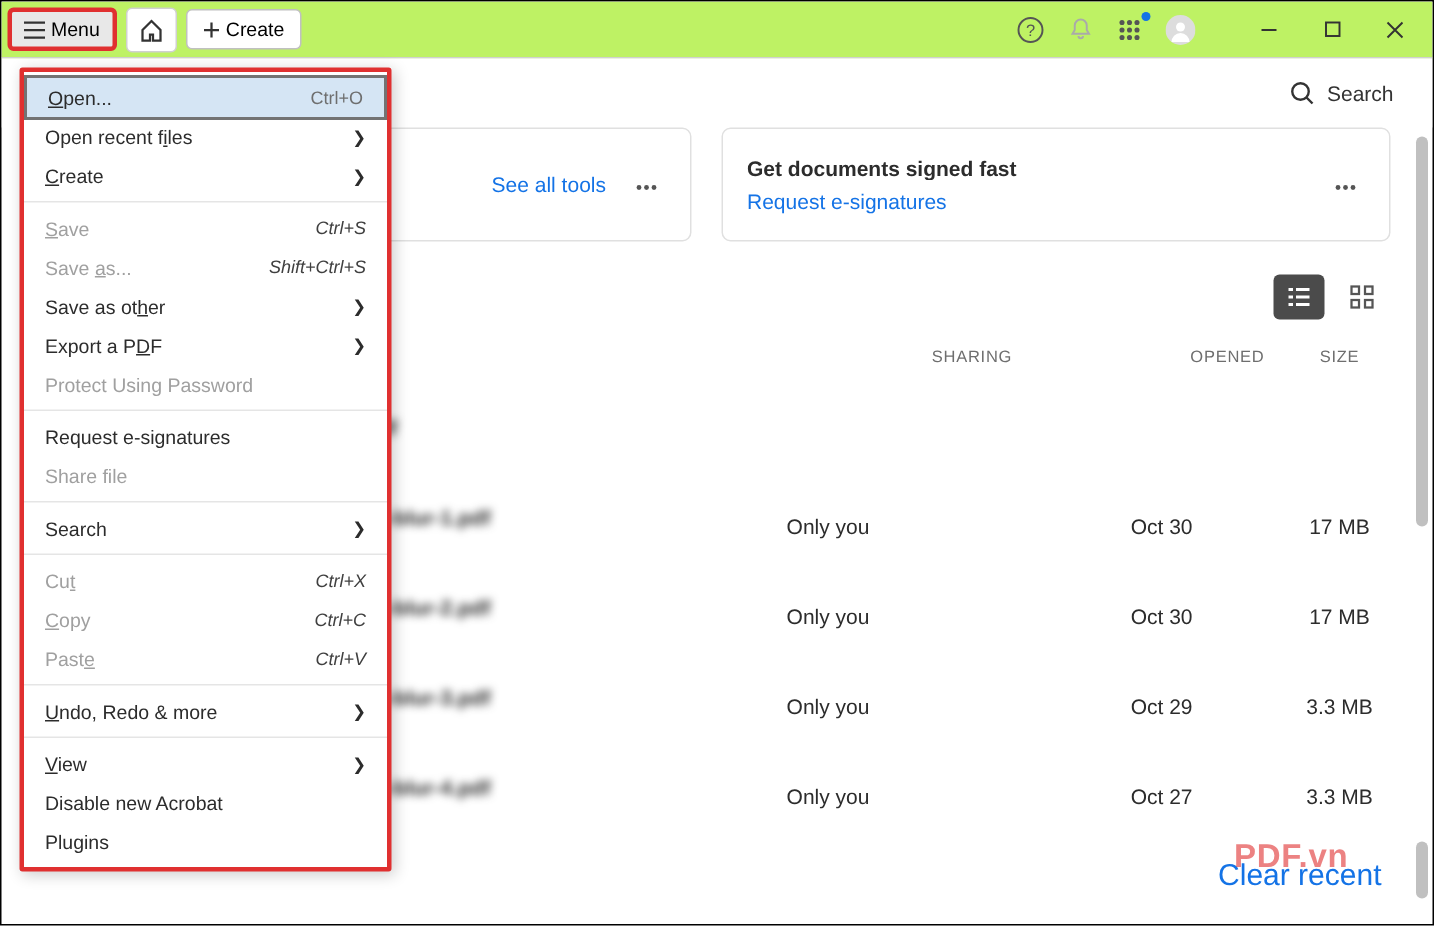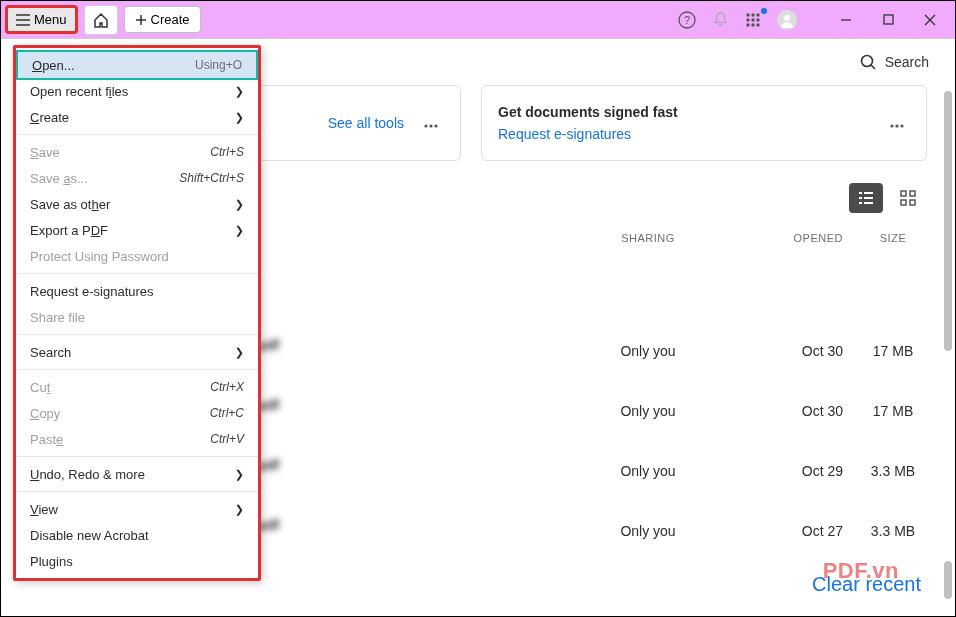--- a/index.html
+++ b/index.html
@@ -1,18 +1,18 @@
 <!DOCTYPE html>
 <html><head>
   <meta charset="utf-8">
   <style>
     * { box-sizing: border-box; margin: 0; padding: 0; font-family: -apple-system, BlinkMacSystemFont, "Segoe UI", sans-serif; }
     body { width: 956px; height: 617px; border: 1px solid #000; background: #fff; position: relative; overflow: hidden; }
     
-    .titlebar { height: 38px; display: flex; align-items: center; border-bottom: 1px solid #d0d0d0; background: #f0abfc; padding: 0 4px; }
+    .titlebar { height: 38px; display: flex; align-items: center; border-bottom: 1px solid #d0d0d0; background: #bef264; padding: 0 4px; }
     .menu-btn { display: flex; align-items: center; gap: 4px; padding: 4px 8px; border: 3px solid #e03030; border-radius: 4px; background: #e8e8e8; cursor: pointer; font-size: 13px; margin-right: 6px; }
     .home-btn { padding: 6px 8px; background: #fff; border: 1px solid #d0d0d0; border-radius: 4px; cursor: pointer; margin-right: 6px; }
     .create-btn { display: flex; align-items: center; gap: 4px; padding: 5px 10px; background: #fff; border: 1px solid #c0c0c0; border-radius: 4px; cursor: pointer; font-size: 13px; }
     .titlebar-spacer { flex: 1; }
     .titlebar-icon { padding: 6px 8px; cursor: pointer; color: #555; }
     .win-control { width: 42px; height: 34px; display: flex; align-items: center; justify-content: center; cursor: pointer; color: #333; }
     
     .searchbar { height: 46px; display: flex; justify-content: flex-end; align-items: center; padding: 0 26px; background: #fff; }
     .search-box { display: flex; align-items: center; gap: 8px; color: #333; font-size: 14px; cursor: pointer; }
     
@@ -35,37 +35,37 @@
     .view-btn { width: 34px; height: 30px; display: flex; align-items: center; justify-content: center; border-radius: 4px; cursor: pointer; }
     .view-btn.active { background: #4b4b4b; color: #fff; }
     
     .table-head { display: flex; align-items: center; padding: 6px 0 16px 0; color: #6e6e6e; font-size: 11px; letter-spacing: 0.5px; }
     .col-check { width: 50px; display: flex; justify-content: center; }
     .col-name { flex: 1; padding-left: 72px; }
     .col-share { width: 130px; text-align: center; }
     .col-open { width: 130px; text-align: right; }
     .col-size { width: 100px; text-align: center; }
     
-    .row { display: flex; align-items: center; height: 60px; }
+    .row { display: flex; align-items: center; height: 60px; gap: 48px; }
     .row-thumb { width: 48px; height: 44px; margin-left: 60px; border-radius: 4px; filter: blur(3px); }
     .row-name-col { flex: 1; padding-left: 20px; filter: blur(3px); }
     .row-name { font-size: 14px; font-weight: 600; color: #2c2c2c; }
     .row-sub { font-size: 11px; color: #888; }
     .row-cell { font-size: 14px; color: #2c2c2c; }
     
     .footer-link { text-align: right; color: #1473e6; font-size: 20px; padding: 12px 22px 6px 0; cursor: pointer; }
     .watermark { position: absolute; right: 56px; bottom: 32px; font-size: 22px; font-weight: 700; color: #e03030; opacity: 0.6; letter-spacing: 0.5px; pointer-events: none; }
     .scrollbar-thumb { position: absolute; right: 3px; top: 90px; width: 8px; height: 260px; background: #c0c0c0; border-radius: 4px; }
     .scrollbar-thumb2 { position: absolute; right: 3px; top: 560px; width: 8px; height: 38px; background: #c0c0c0; border-radius: 4px; }
     
     
     .dropdown { position: absolute; top: 44px; left: 12px; width: 248px; background: #fff; border: 3px solid #e03030; border-radius: 2px; box-shadow: 2px 2px 10px rgba(0,0,0,0.2); z-index: 1000; }
     .dd-wrap { padding: 4px 0; }
     .dd-item { display: flex; align-items: center; justify-content: space-between; height: 26px; padding: 0 14px; font-size: 13px; color: #2c2c2c; cursor: pointer; }
-    .dd-item.hl { background: #d5e5f4; border: 2px solid #14b8a6; margin: -2px 0; height: 30px; }
+    .dd-item.hl { background: #d5e5f4; border: 2px solid #737373; margin: -2px 0; height: 30px; }
     .dd-item.disabled { color: #a0a0a0; cursor: default; }
     .dd-shortcut { color: #6e6e6e; font-size: 12px; }
     .dd-item.disabled .dd-shortcut { color: #404040; font-style: italic; }
     .dd-sep { height: 1px; background: #e5e5e5; margin: 4px 0; }
     .dd-sub { font-size: 11px; }
     .u { text-decoration: underline; }
     
     .checkbox { width: 14px; height: 14px; border: 1.5px solid #6e6e6e; border-radius: 2px; }
     .icon-svg { display: block; }
   </style>
@@ -276,21 +276,21 @@
 
 <div class="scrollbar-thumb"></div>
 <div class="scrollbar-thumb2"></div>
 
 <div class="watermark">PDF.vn</div>
 
 <div class="dropdown">
   <div class="dd-wrap">
     <div class="dd-item hl">
       <span><span class="u">O</span><span></span>pen...</span>
-      <span class="dd-shortcut">Using+O</span>
+      <span class="dd-shortcut">Ctrl+O</span>
     </div>
     <div class="dd-item">
       <span>Open recent f<span class="u">i</span>les</span>
       <span class="dd-sub">❯</span>
     </div>
     <div class="dd-item">
       <span><span class="u">C</span>reate</span>
       <span class="dd-sub">❯</span>
     </div>
     <div class="dd-sep"></div>

